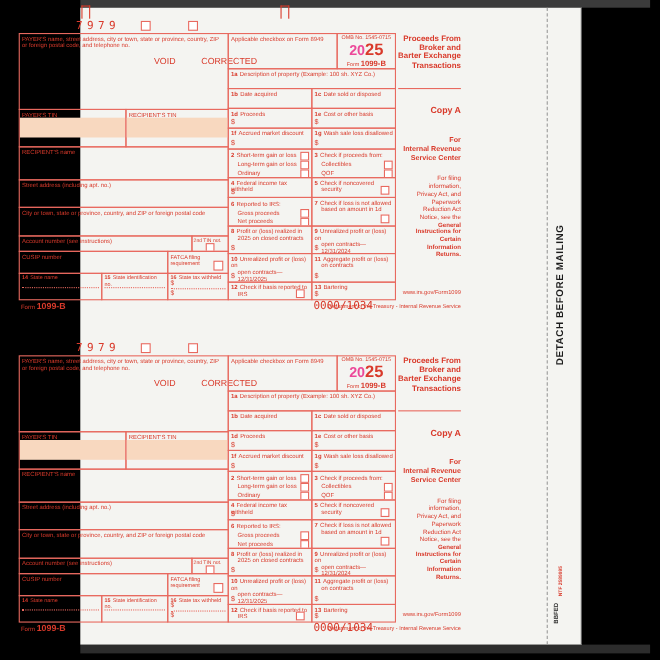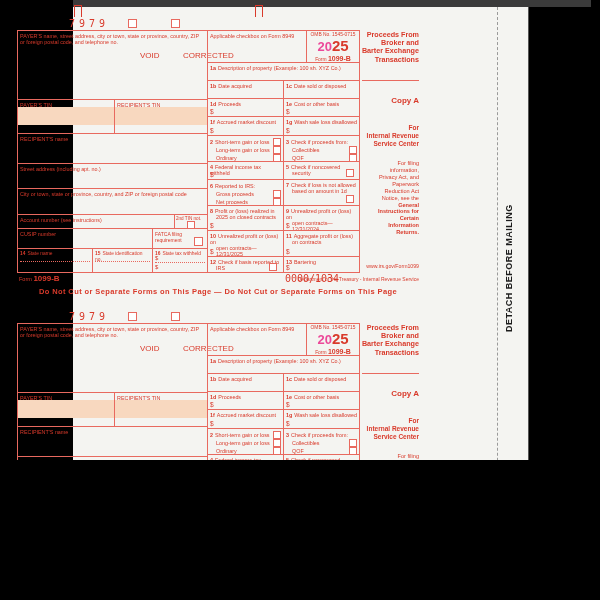--- a/index.html
+++ b/index.html
@@ -2,21 +2,21 @@
 <html style="--form-red: #d93a2b; --line-red: #e8695f; --shade-pink: #f8d8bf; --page-bg: #f4f4f1;"><head>
 <meta charset="utf-8">
 <style>
   :root{
     --form-red:#d93a2b;
     --line-red:#e8695f;
     --shade-pink:#f8d8bf;
     --page-bg:#f4f4f1;
   }
   html,body{margin:0;padding:0;background:#000;}
-  .stage{position:relative;width:600px;height:460px;background:#000;overflow:hidden;
+  .stage{position:relative;width:600px;height:600px;background:#000;overflow:hidden;
          font-family:"Liberation Sans",sans-serif;-webkit-font-smoothing:antialiased;}
   .topstrip{position:absolute;left:73px;top:0;width:518px;height:7px;background:#3b3b3b;}
   .bottomstrip{position:absolute;left:73px;top:586px;width:518px;height:8px;background:#2c2c2c;}
   .page{position:absolute;left:73px;top:7px;width:455px;height:579px;background:var(--page-bg);
         border-right:1px solid #555;}
   .regmark{position:absolute;width:6px;height:11px;border:1px solid var(--form-red);border-bottom:none;z-index:5;}
   .perforation{position:absolute;left:497px;top:7px;height:579px;width:0;border-left:1px dashed #9a9a9a;}
   .vtext{position:absolute;writing-mode:vertical-rl;transform:rotate(180deg);white-space:nowrap;}
   .detach{left:504px;top:192px;height:140px;width:14px;font-size:9px;font-weight:bold;color:#1c1c1c;letter-spacing:.5px;}
   .ntf{left:507px;top:502px;height:40px;width:8px;font-size:4.5px;color:var(--form-red);font-weight:bold;}
@@ -279,21 +279,20 @@
   </div>
   <div class="rcol url">www.irs.gov/Form1099</div>
 
   <div class="footer-form">
     <span>Form</span> <b>1099-B</b>
   </div>
   <div class="ocr footer-code">0000/1034</div>
   <div class="footer-treas">Department of the Treasury - Internal Revenue Service</div>
 </div>
 </div>
-  <div class="cutline">Do Not Cut or Separate Forms on This Page — Do Not Cut or Separate Forms on This Page</div>
   <div class="form-slot" style="top:311px;" id="slot2">
 <div class="form">
   <div class="ocr code7979">7979</div>
   <div class="hcheck" style="left:111px;"></div>
   <div class="hlabel" style="left:123px;">VOID</div>
   <div class="hcheck" style="left:154px;"></div>
   <div class="hlabel" style="left:166px;">CORRECTED</div>
 
   <div class="cell" style="left:0;top:12px;width:191px;height:70px;">
     <span>PAYER'S name, street address, city or town, state or province, country, ZIP or foreign postal code, and telephone no.</span>

